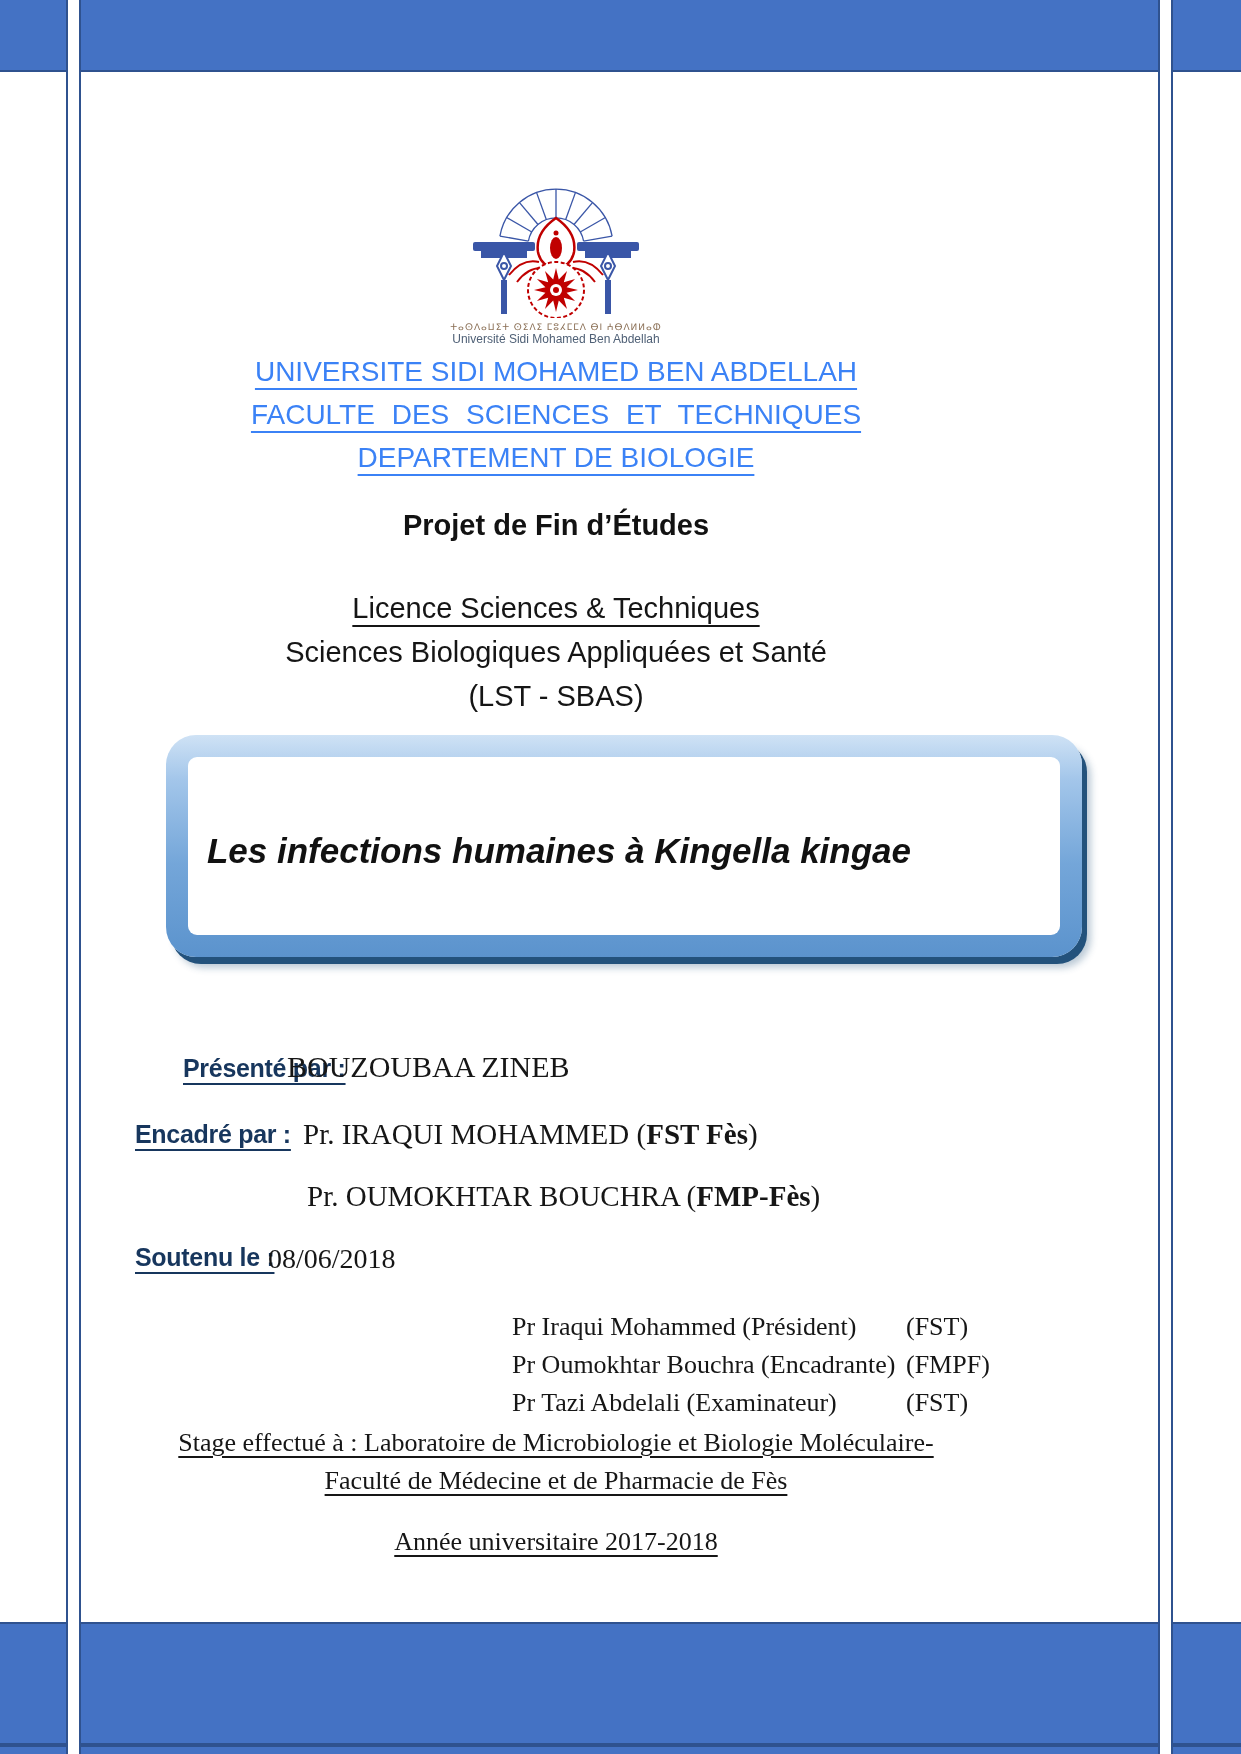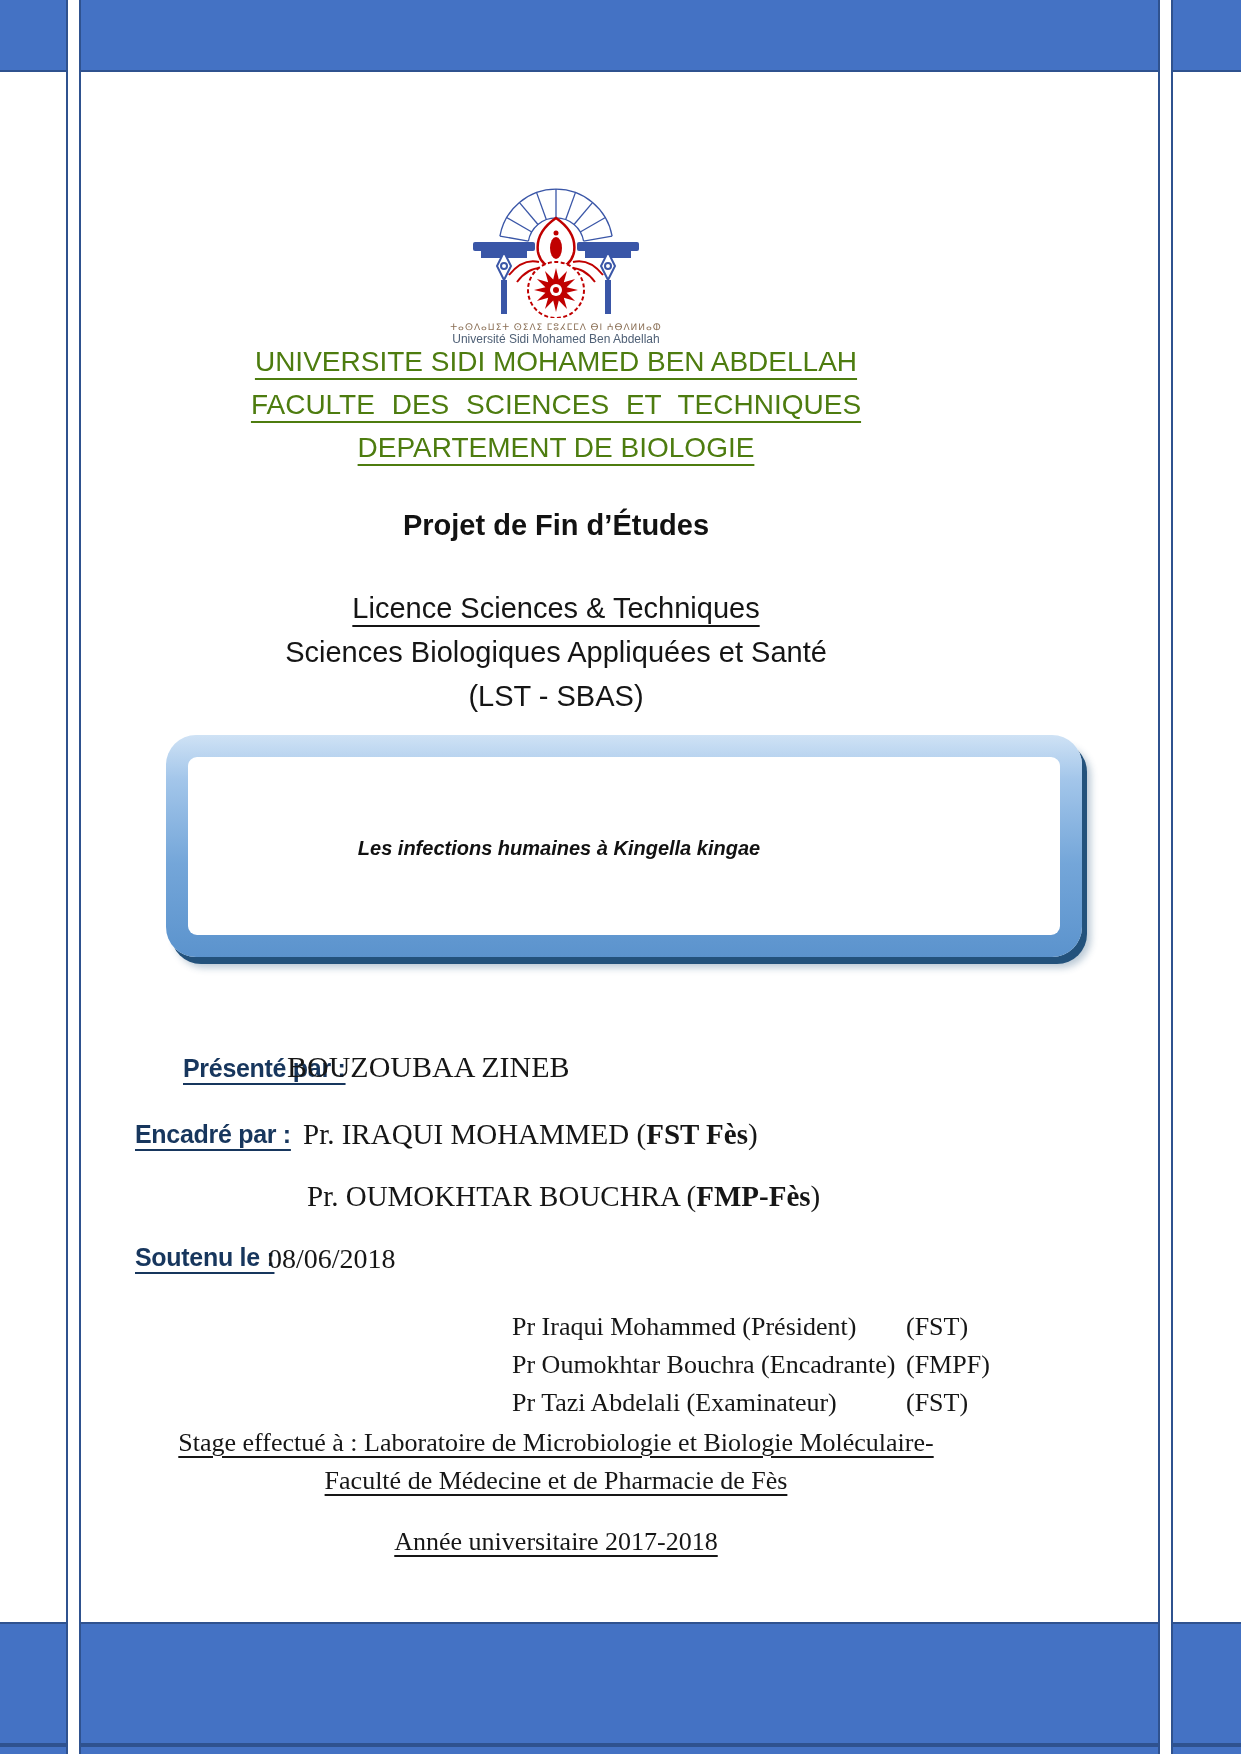--- a/index.html
+++ b/index.html
@@ -22,39 +22,39 @@
   .gutter-right{left:1158px;}
   
   .center-col{position:absolute;left:82px;width:948px;text-align:center;}
   .u{text-decoration:underline;text-underline-offset:7px;text-decoration-thickness:2px;}
   .us{text-decoration:underline;text-underline-offset:5px;text-decoration-thickness:1.5px;}
   
   .logo-wrap{position:absolute;left:450px;top:156px;width:212px;text-align:center;}
   .logo-caption-ar{font-size:9px;letter-spacing:1px;color:#8a6f55;line-height:11px;}
   .logo-caption-fr{font-size:12px;color:#4F6076;line-height:12px;}
   
-  .univ-block{top:340px;font-size:28px;line-height:43px;color:#4d7c0f;}
+  .univ-block{top:350px;font-size:28px;line-height:43px;color:#3b82f6;}
   .faculty-line{word-spacing:9px;}
   .projet{top:509px;font-size:29px;font-weight:bold;color:#121212;}
   .degree-block{top:586px;font-size:29px;line-height:44px;color:#151515;}
   
   .title-box{
     position:absolute;left:166px;top:735px;width:916px;height:222px;
     border-radius:30px;
     background:linear-gradient(180deg,#cfe2f5 0%,#a3c6ea 20%,#74a6d9 58%,#5b93cd 100%);
     box-shadow:5px 7px 0 #23527C, 9px 11px 7px rgba(35,82,124,.30);
   }
   .title-box-inner{
     position:absolute;left:22px;top:22px;right:22px;bottom:22px;
     background:#ffffff;border-radius:9px;
   }
   .box-title{
     position:absolute;left:0;top:50%;transform:translateY(-38%);
     width:742px;text-align:center;
-    font-style:italic;font-weight:bold;font-size:20px;color:#111111;
+    font-style:italic;font-weight:bold;font-size:35px;color:#111111;
   }
   
   .lbl{
     position:absolute;left:135px;
     font-weight:bold;font-size:25px;letter-spacing:-0.3px;color:#17365D;
     text-decoration:underline;text-underline-offset:6px;text-decoration-thickness:2px;
   }
   .serif{font-family:"Liberation Serif",serif;color:#161616;}
   .val{position:absolute;}
   .v-presented{left:287px;top:1050px;font-size:30px;}

